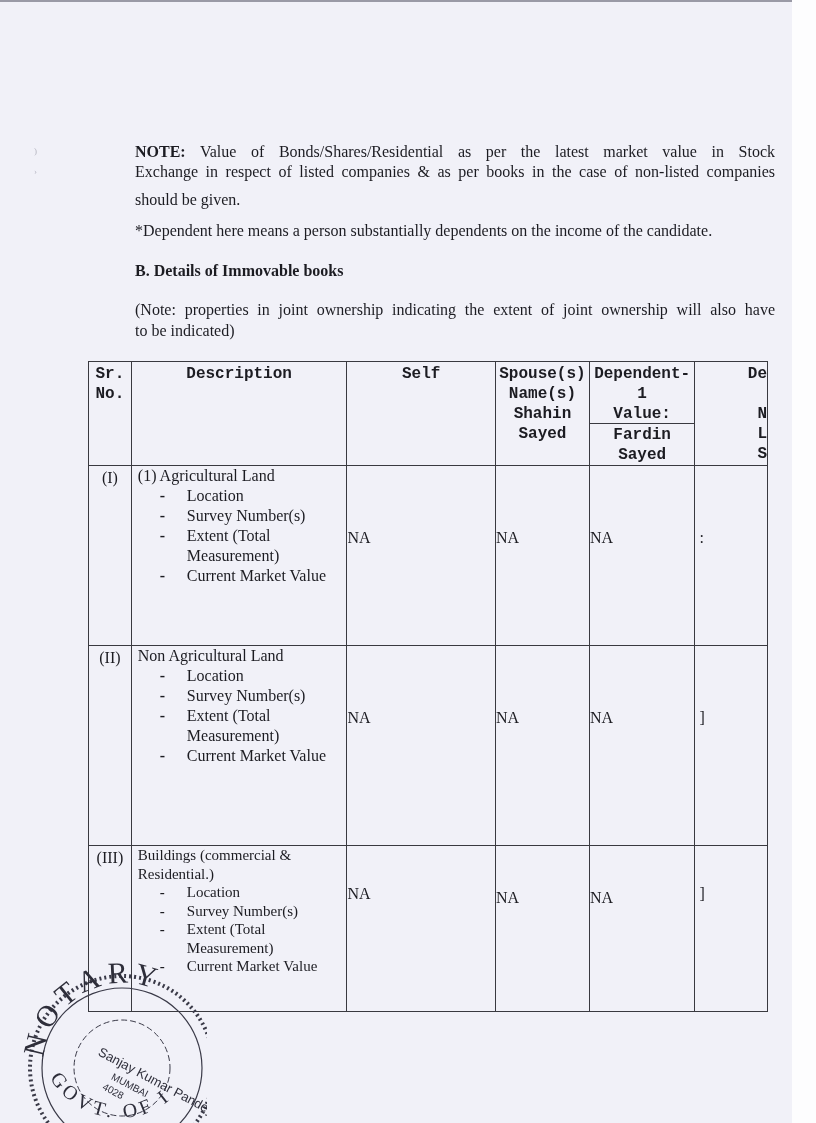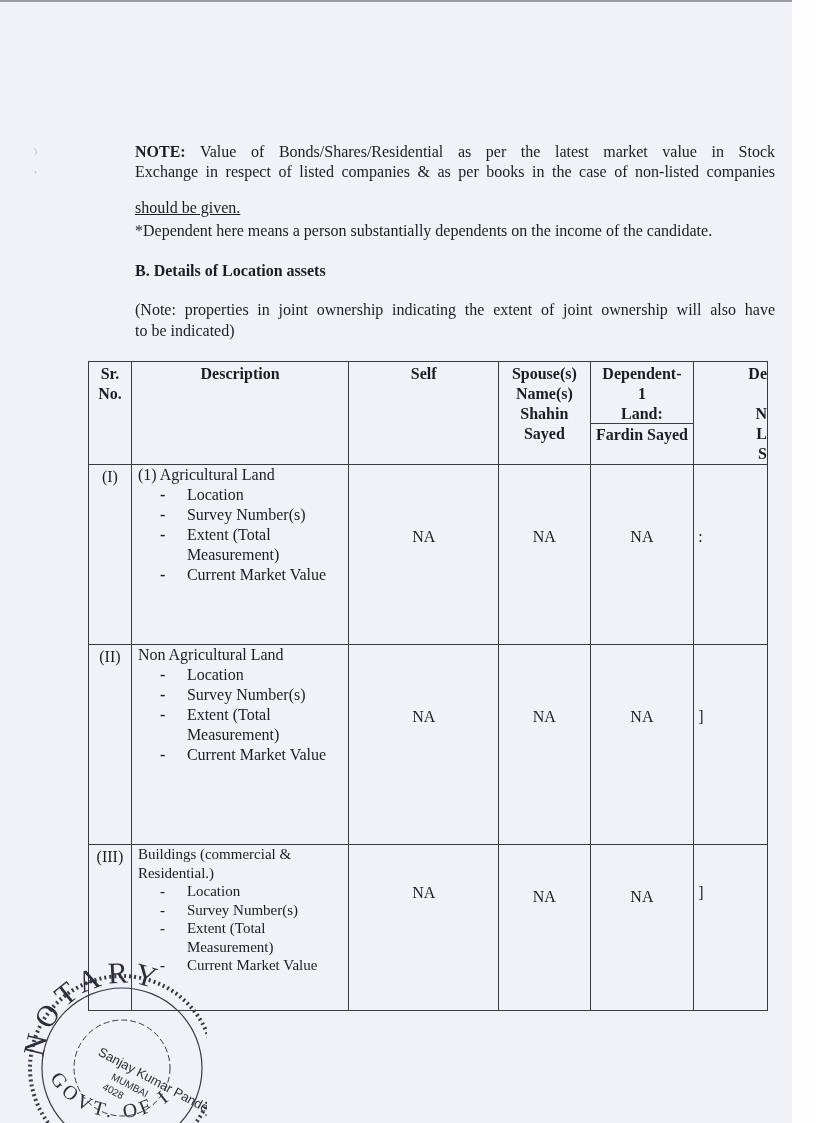--- a/index.html
+++ b/index.html
@@ -16,21 +16,21 @@
     box-sizing: border-box;
   }
   .right-strip {
     position: absolute; left: 792px; top: 0; width: 24px; height: 1123px;
     background: #fdfdfe;
   }
   .p { position: absolute; left: 135px; font-size: 16px; line-height: 20px; white-space: nowrap; }
   .just { width: 640px; text-align: justify; text-align-last: justify; white-space: normal; }
   .note1 { top: 142px; }
   .note2 { top: 162px; }
-  .note3 { top: 198px; text-decoration: underline; }
+  .note3 { top: 190px; }
   .dep   { top: 221px; }
   .sec   { top: 261px; font-weight: bold; }
   .jo1   { top: 300px; }
   .jo2   { top: 321px; }
   b { font-weight: bold; }
 
   .clip {
     position: absolute; left: 0; top: 0; width: 768px; height: 1123px; overflow: hidden;
   }
   table.assets {
@@ -44,32 +44,32 @@
     vertical-align: top;
     padding: 0;
   }
   th { font-weight: bold; text-align: center; }
   .c-sr { width: 45px; }
   .c-desc { width: 227px; }
   .c-self { width: 167px; }
   .c-sp { width: 95px; }
   .c-d1 { width: 107px; }
   .c-d2 { width: 80px; }
-  .hdr-row { height: 101px; }
+  .hdr-row { height: 101px; font-family: Liberation Mono, monospace; }
   .r1 { height: 180px; }
   .r2 { height: 200px; padding-left: 37px; }
   .r3 { height: 166px; }
   .sr { text-align: center; padding-top: 2px !important; }
   .desc { padding: 0 0 0 6px !important; }
   .desc .title { display: block; }
   .desc ul { list-style: none; margin: 0; padding: 0 0 0 22px; }
   .desc li { position: relative; padding-left: 27px; }
   .desc li::before { content: "-"; position: absolute; left: 0; font-weight: bold; }
   .r3 .desc { font-size: 15px; line-height: 18.5px; margin-top: 44px; }
-  .na { text-align: center; }
+  .na { text-align: left; }
   .r1 .na span, .r2 .na span { display: block; margin-top: 62px; }
   .r3 .na span { display: block; margin-top: 38px; }
   .r3 .na.spouse span, .r3 .na.dep1 span { margin-top: 42px; }
   .cut { text-align: left; padding-left: 4px !important; }
   .hdr-cell-pad { padding-top: 2px !important; }
   .dep1-head { padding: 0 !important; }
   .dep1-top { height: 62px; border-bottom: 1.3px solid #3a3a40; padding-top: 2px; box-sizing: border-box; }
   .dep1-bottom { padding-top: 1px; text-align: center; }
   .dep2-head { text-align: right; padding-left: 8px !important; padding-top: 2px !important; }
 
@@ -86,21 +86,21 @@
 <div class="page"></div>
 <div class="right-strip"></div>
 
 <span class="margin-mark" style="left:34px;top:146px;">)</span>
 <span class="margin-mark" style="left:34px;top:166px;">›</span>
 
 <div class="p just note1"><b>NOTE:</b> <span>Value of Bonds/Shares/Residential as per the latest market value in Stock</span></div>
 <div class="p just note2"><span>Exchange in respect of listed companies &amp; as per books in the case of non-listed companies</span></div>
 <div class="p note3">should be given.</div>
 <div class="p dep">*Dependent here means a person substantially dependents on the income of the candidate.</div>
-<div class="p sec">B. Details of Location assets</div>
+<div class="p sec">B. Details of Immovable books</div>
 <div class="p just jo1"><span>(Note: properties in joint ownership indicating the extent of joint ownership will also have</span></div>
 <div class="p jo2">to be indicated)</div>
 
 <div class="clip">
 <table class="assets">
   <colgroup>
     <col class="c-sr">
         <col class="c-desc">
         <col class="c-self">
         <col class="c-sp">
@@ -118,21 +118,21 @@
     <th class="hdr-cell-pad">
       <div>Spouse(s)</div>
       <div>Name(s)</div>
       <div>Shahin</div>
       <div>Sayed</div>
     </th>
     <th class="dep1-head">
       <div class="dep1-top">
         <div>Dependent-</div>
         <div>1</div>
-        <div>Land:</div>
+        <div>Value:</div>
       </div>
       <div class="dep1-bottom">Fardin Sayed</div>
     </th>
     <th class="dep2-head">
       <div>De</div>
       <div style="height:20px"></div>
       <div style="padding-left:8px">N</div>
       <div style="padding-left:8px">L</div>
       <div style="padding-left:8px">S</div>
     </th>

